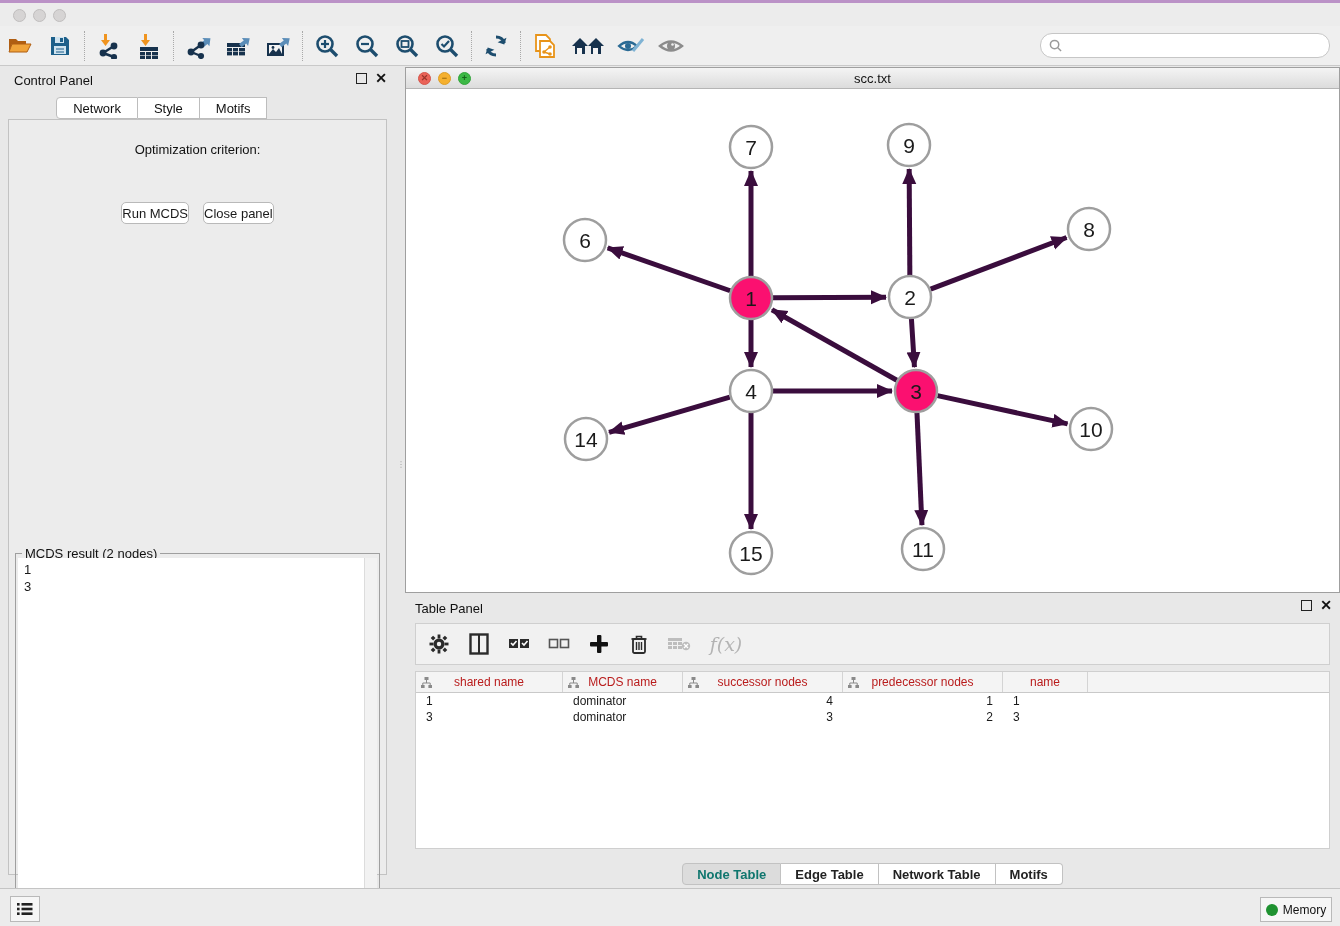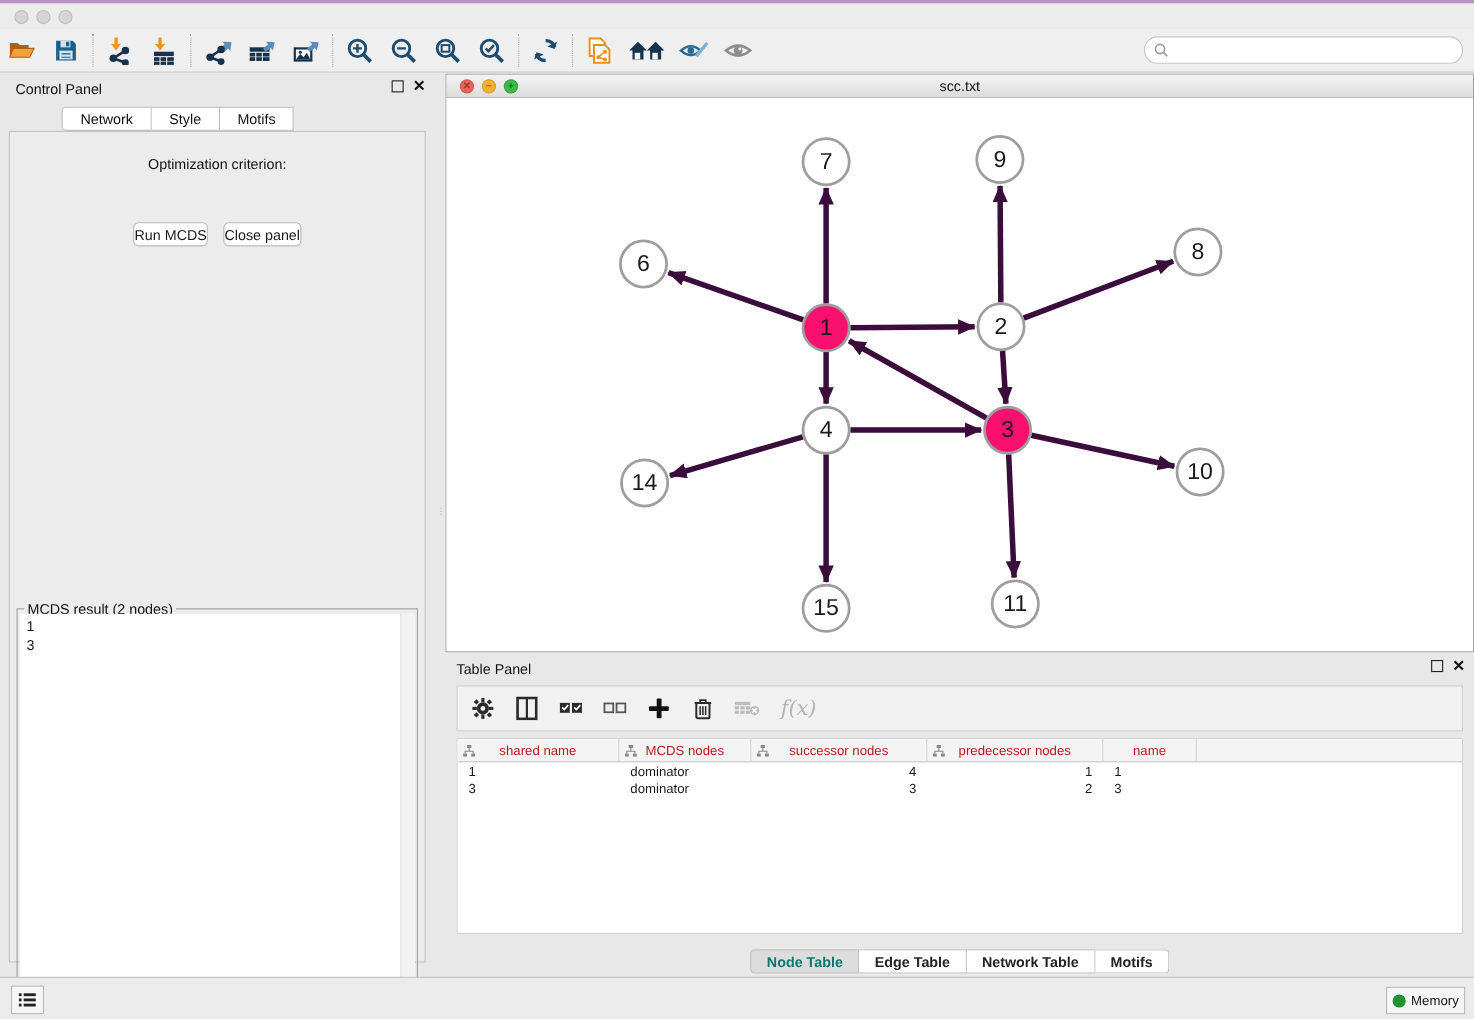--- a/index.html
+++ b/index.html
@@ -528,21 +528,21 @@
           </svg>
           <span>shared name</span>
         </div>
         <div class="th-cell col-1">
           <svg class="th-icon" width="11" height="11" viewBox="0 0 11 11">
             <rect x="3.5" y="0" width="4" height="3" fill="#8a8a8a"></rect>
             <rect x="0" y="8" width="3.6" height="3" fill="#8a8a8a"></rect>
             <rect x="7.4" y="8" width="3.6" height="3" fill="#8a8a8a"></rect>
             <path d="M5.5 3 v3 M1.8 8 v-2 h7.4 v2" stroke="#8a8a8a" fill="none"></path>
           </svg>
-          <span>MCDS nodes</span>
+          <span>MCDS name</span>
         </div>
         <div class="th-cell col-2">
           <svg class="th-icon" width="11" height="11" viewBox="0 0 11 11">
             <rect x="3.5" y="0" width="4" height="3" fill="#8a8a8a"></rect>
             <rect x="0" y="8" width="3.6" height="3" fill="#8a8a8a"></rect>
             <rect x="7.4" y="8" width="3.6" height="3" fill="#8a8a8a"></rect>
             <path d="M5.5 3 v3 M1.8 8 v-2 h7.4 v2" stroke="#8a8a8a" fill="none"></path>
           </svg>
           <span>successor nodes</span>
         </div>

